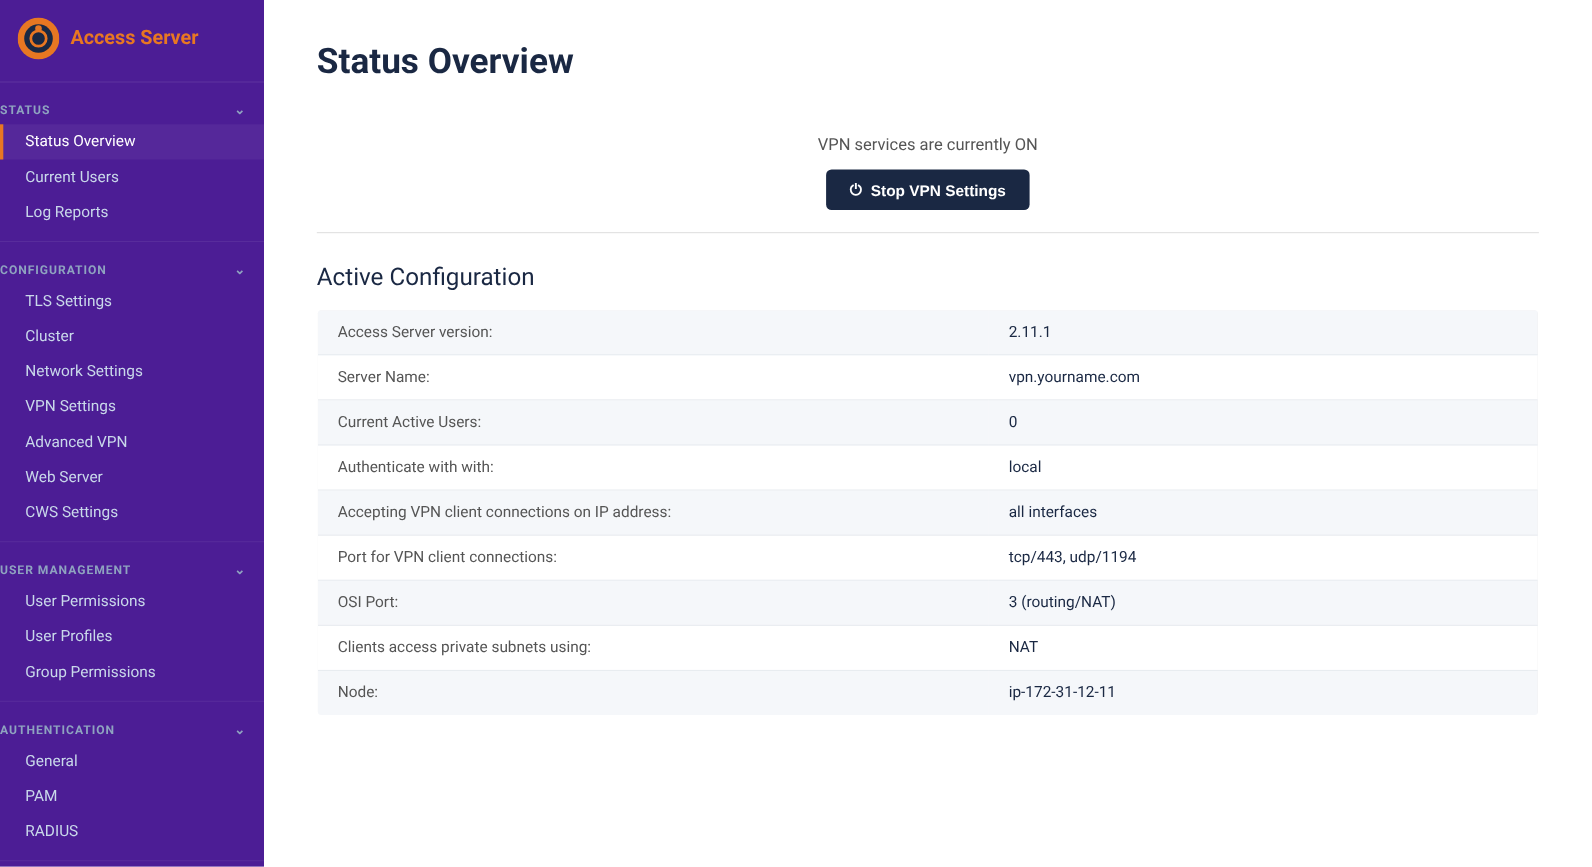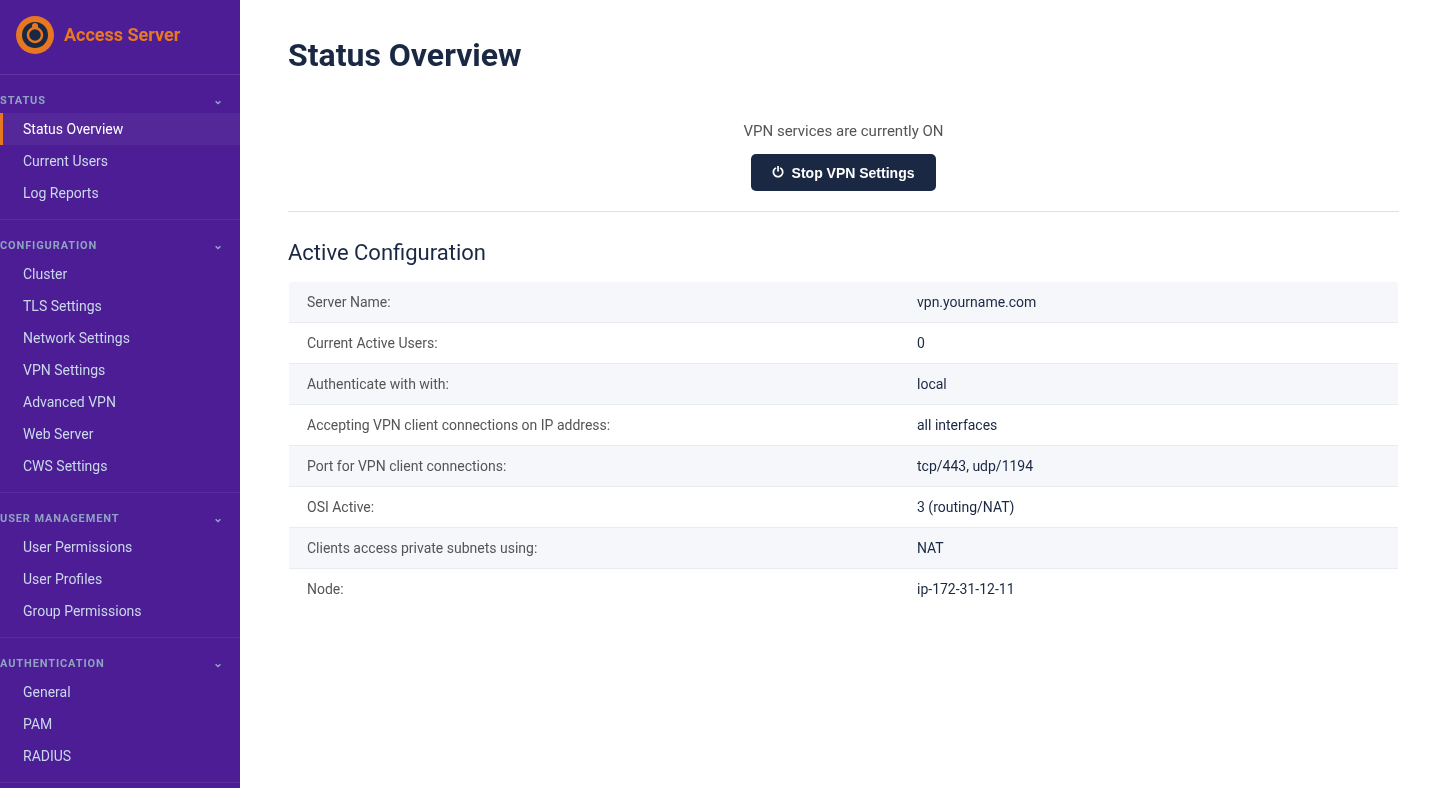--- a/index.html
+++ b/index.html
@@ -189,22 +189,22 @@
     <a class="nav-item" href="#">
       <span>Log Reports</span>
     </a>
   </div>
 
   <div class="nav-section">
     <div class="nav-section-header">
       <span>CONFIGURATION</span>
       <span class="chevron">⌄</span>
     </div>
+    <a class="nav-item" href="#"><span>TLS Settings</span></a>
     <a class="nav-item" href="#"><span>Cluster</span></a>
-    <a class="nav-item" href="#"><span>TLS Settings</span></a>
     <a class="nav-item" href="#"><span>Network Settings</span></a>
     <a class="nav-item" href="#"><span>VPN Settings</span></a>
     <a class="nav-item" href="#"><span>Advanced VPN</span></a>
     <a class="nav-item" href="#"><span>Web Server</span></a>
     <a class="nav-item" href="#"><span>CWS Settings</span></a>
   </div>
 
   <div class="nav-section">
     <div class="nav-section-header">
       <span>USER MANAGEMENT</span>
@@ -234,20 +234,24 @@
     <button class="stop-vpn-btn">
       <span>⏻</span>
       <span>Stop VPN Settings</span>
     </button>
   </div>
 
   <h2 class="section-title">Active Configuration</h2>
 
   <table class="config-table">
     <tbody id="config-tbody">
+    <tr>
+          <td>Access Server version:</td>
+          <td>2.11.1</td>
+        </tr>
         <tr>
           <td>Server Name:</td>
           <td>vpn.yourname.com</td>
         </tr>
         <tr>
           <td>Current Active Users:</td>
           <td>0</td>
         </tr>
         <tr>
           <td>Authenticate with with:</td>
@@ -255,21 +259,21 @@
         </tr>
         <tr>
           <td>Accepting VPN client connections on IP address:</td>
           <td>all interfaces</td>
         </tr>
         <tr>
           <td>Port for VPN client connections:</td>
           <td>tcp/443, udp/1194</td>
         </tr>
         <tr>
-          <td>OSI Active:</td>
+          <td>OSI Port:</td>
           <td>3 (routing/NAT)</td>
         </tr>
         <tr>
           <td>Clients access private subnets using:</td>
           <td>NAT</td>
         </tr>
         <tr>
           <td>Node:</td>
           <td>ip-172-31-12-11</td>
         </tr>

